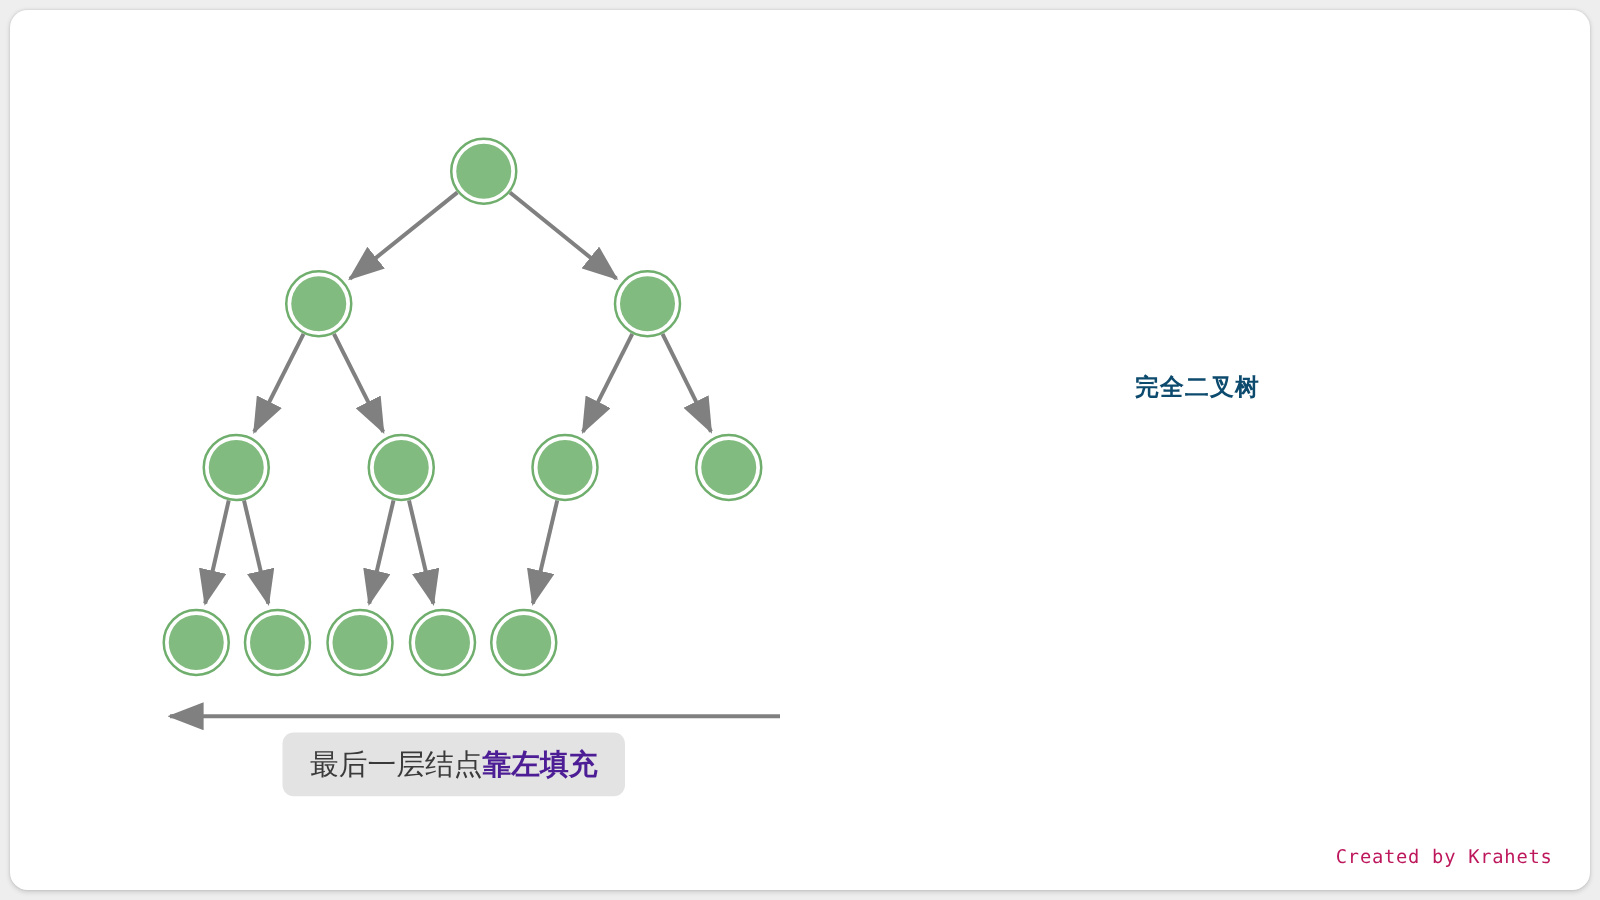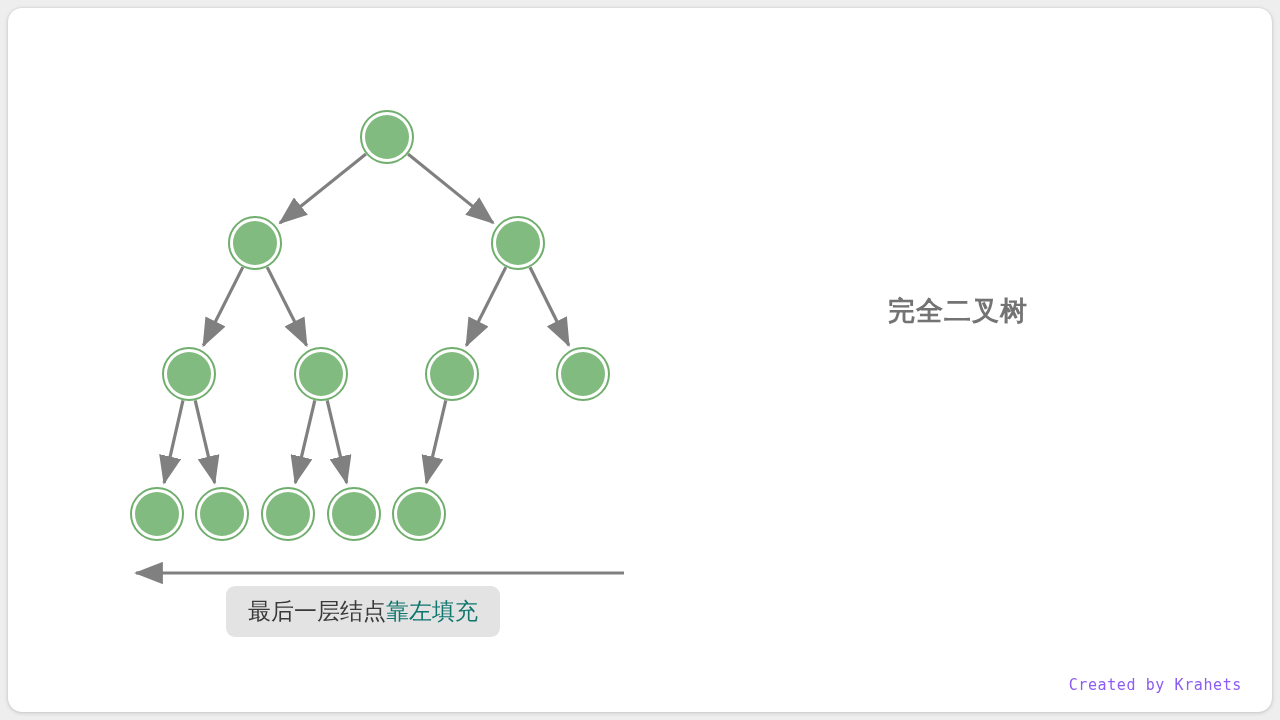--- a/index.html
+++ b/index.html
@@ -30,22 +30,22 @@
     height: 704px;
   }
   .legend {
     position: absolute;
     left: 760px;
     top: 286px;
     width: 380px;
     text-align: center;
   }
   .legend-title {
-    color: #737373;
-    font-size: 27px;
+    color: #0c4a6e;
+    font-size: 19px;
     font-weight: bold;
     letter-spacing: 1px;
     line-height: 34px;
     font-family: "Liberation Sans", sans-serif;
   }
   .legend-subtitle {
     color: #2f2f2f;
     font-size: 21px;
     line-height: 30px;
     margin-top: 17px;
@@ -58,26 +58,26 @@
     top: 578px;
     background: #e3e3e3;
     border-radius: 9px;
     padding: 11px 22px 12px 22px;
     font-size: 23px;
     color: #3a3a3a;
     line-height: 28px;
     white-space: nowrap;
     font-family: "Liberation Sans", sans-serif;
   }
-  .badge b { font-weight: normal; color: #0f766e; }
+  .badge b { font-weight: bold; color: #4c1d95; }
   .credit {
     position: absolute;
     right: 30px;
     bottom: 18px;
-    color: #8b5cf6;
+    color: #be185d;
     font-size: 15px;
     letter-spacing: 0.6px;
     font-family: "DejaVu Sans Mono", monospace;
   }
 </style>
 </head>
 <body>
 
 <div id="card">
 

